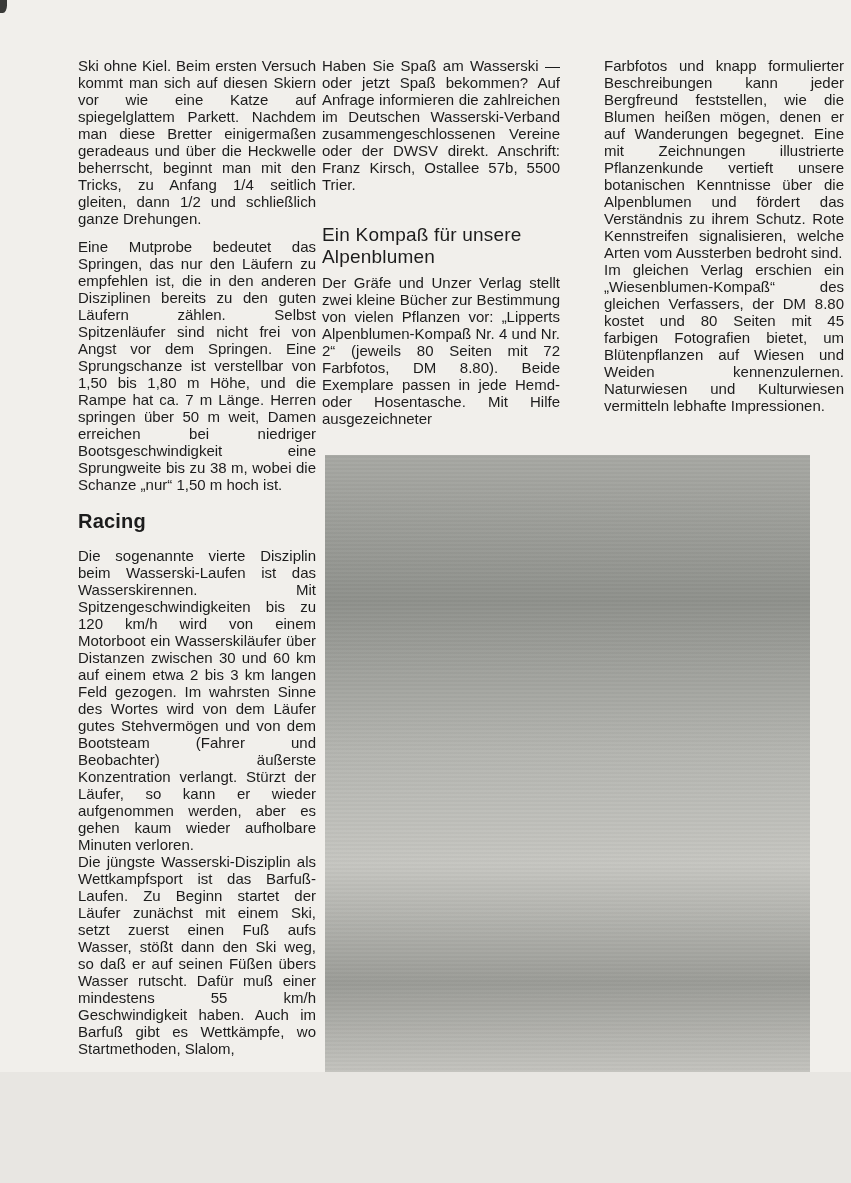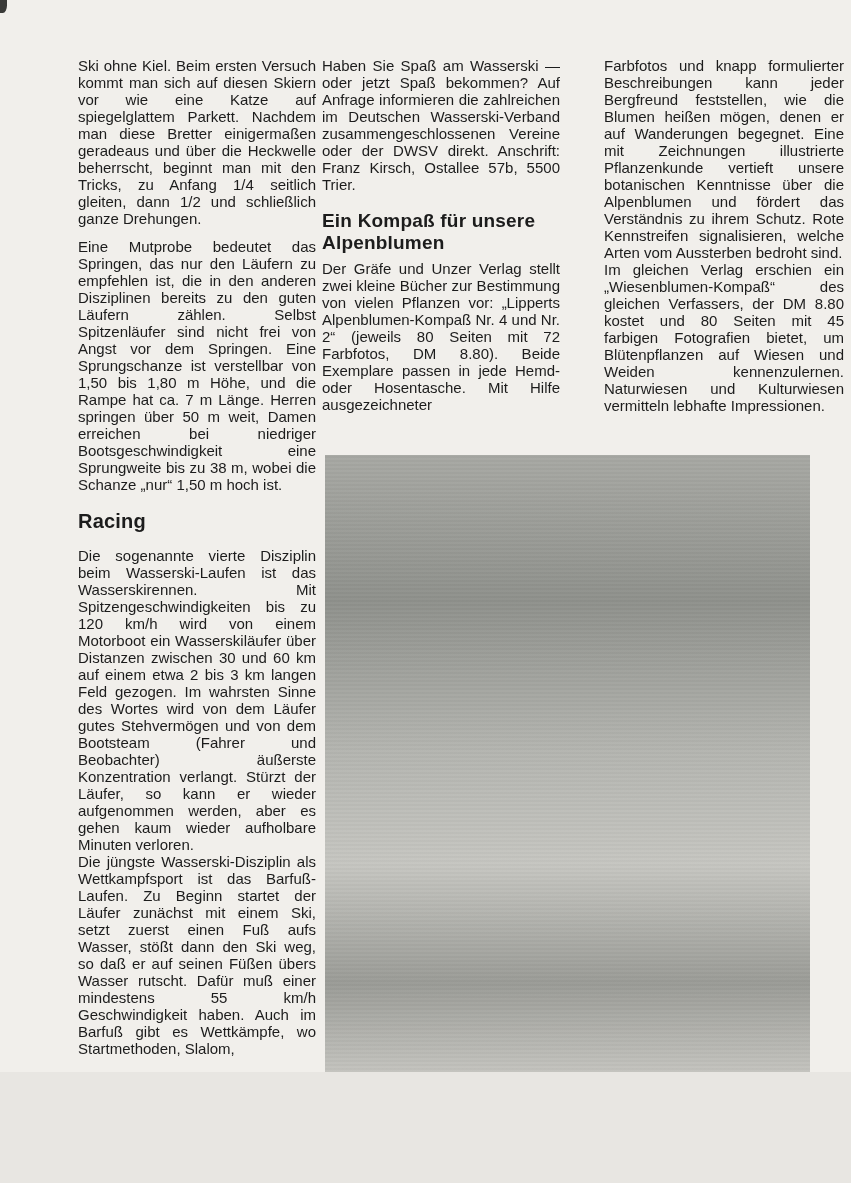--- a/index.html
+++ b/index.html
@@ -43,24 +43,24 @@
     margin: 0;
     text-align: justify;
   }
   .section-heading {
     margin: 20px 0 17px 0;
     font-size: 20px;
     font-weight: bold;
     letter-spacing: 0.2px;
   }
   .section-heading-2 {
-    margin: 17px 0 6px 0;
+    margin: 31px 0 6px 0;
     font-size: 19px;
     line-height: 22px;
-    font-weight: bold;
+    font-weight: normal;
     letter-spacing: 0.2px;
   }
   .photo-placeholder {
     position: absolute;
     left: 325px;
     top: 455px;
     width: 485px;
     height: 660px;
     
     background:

